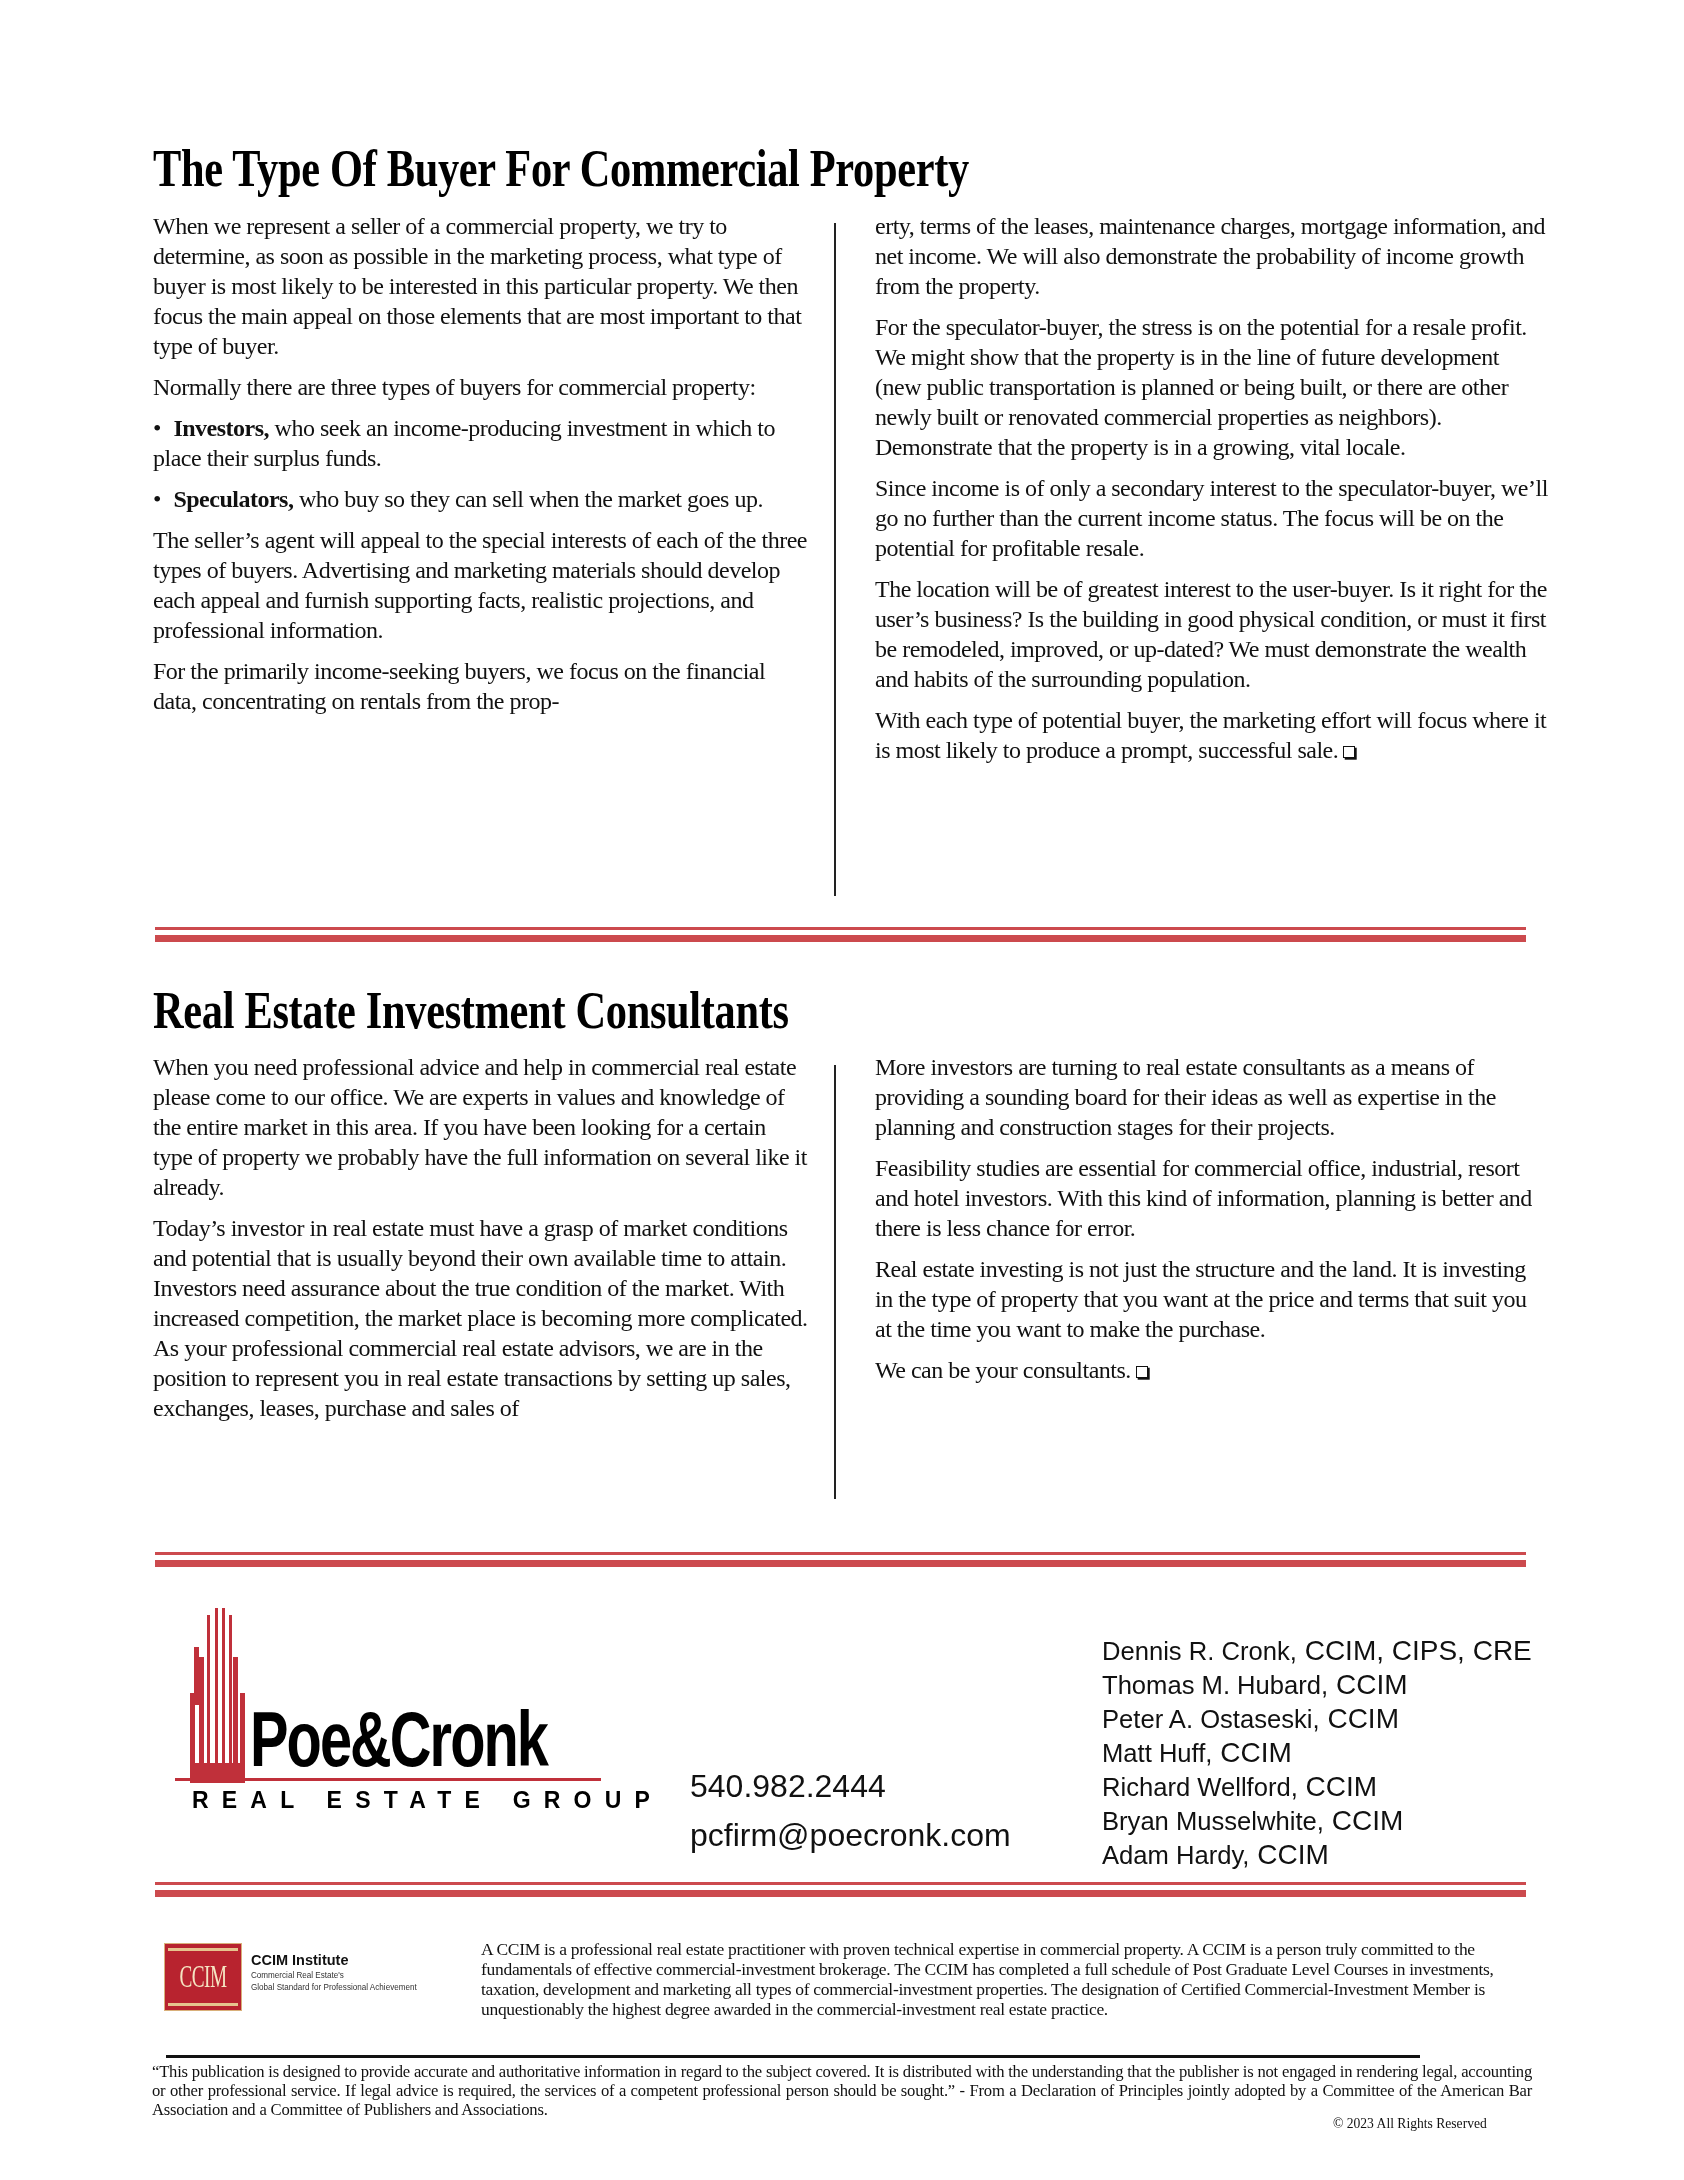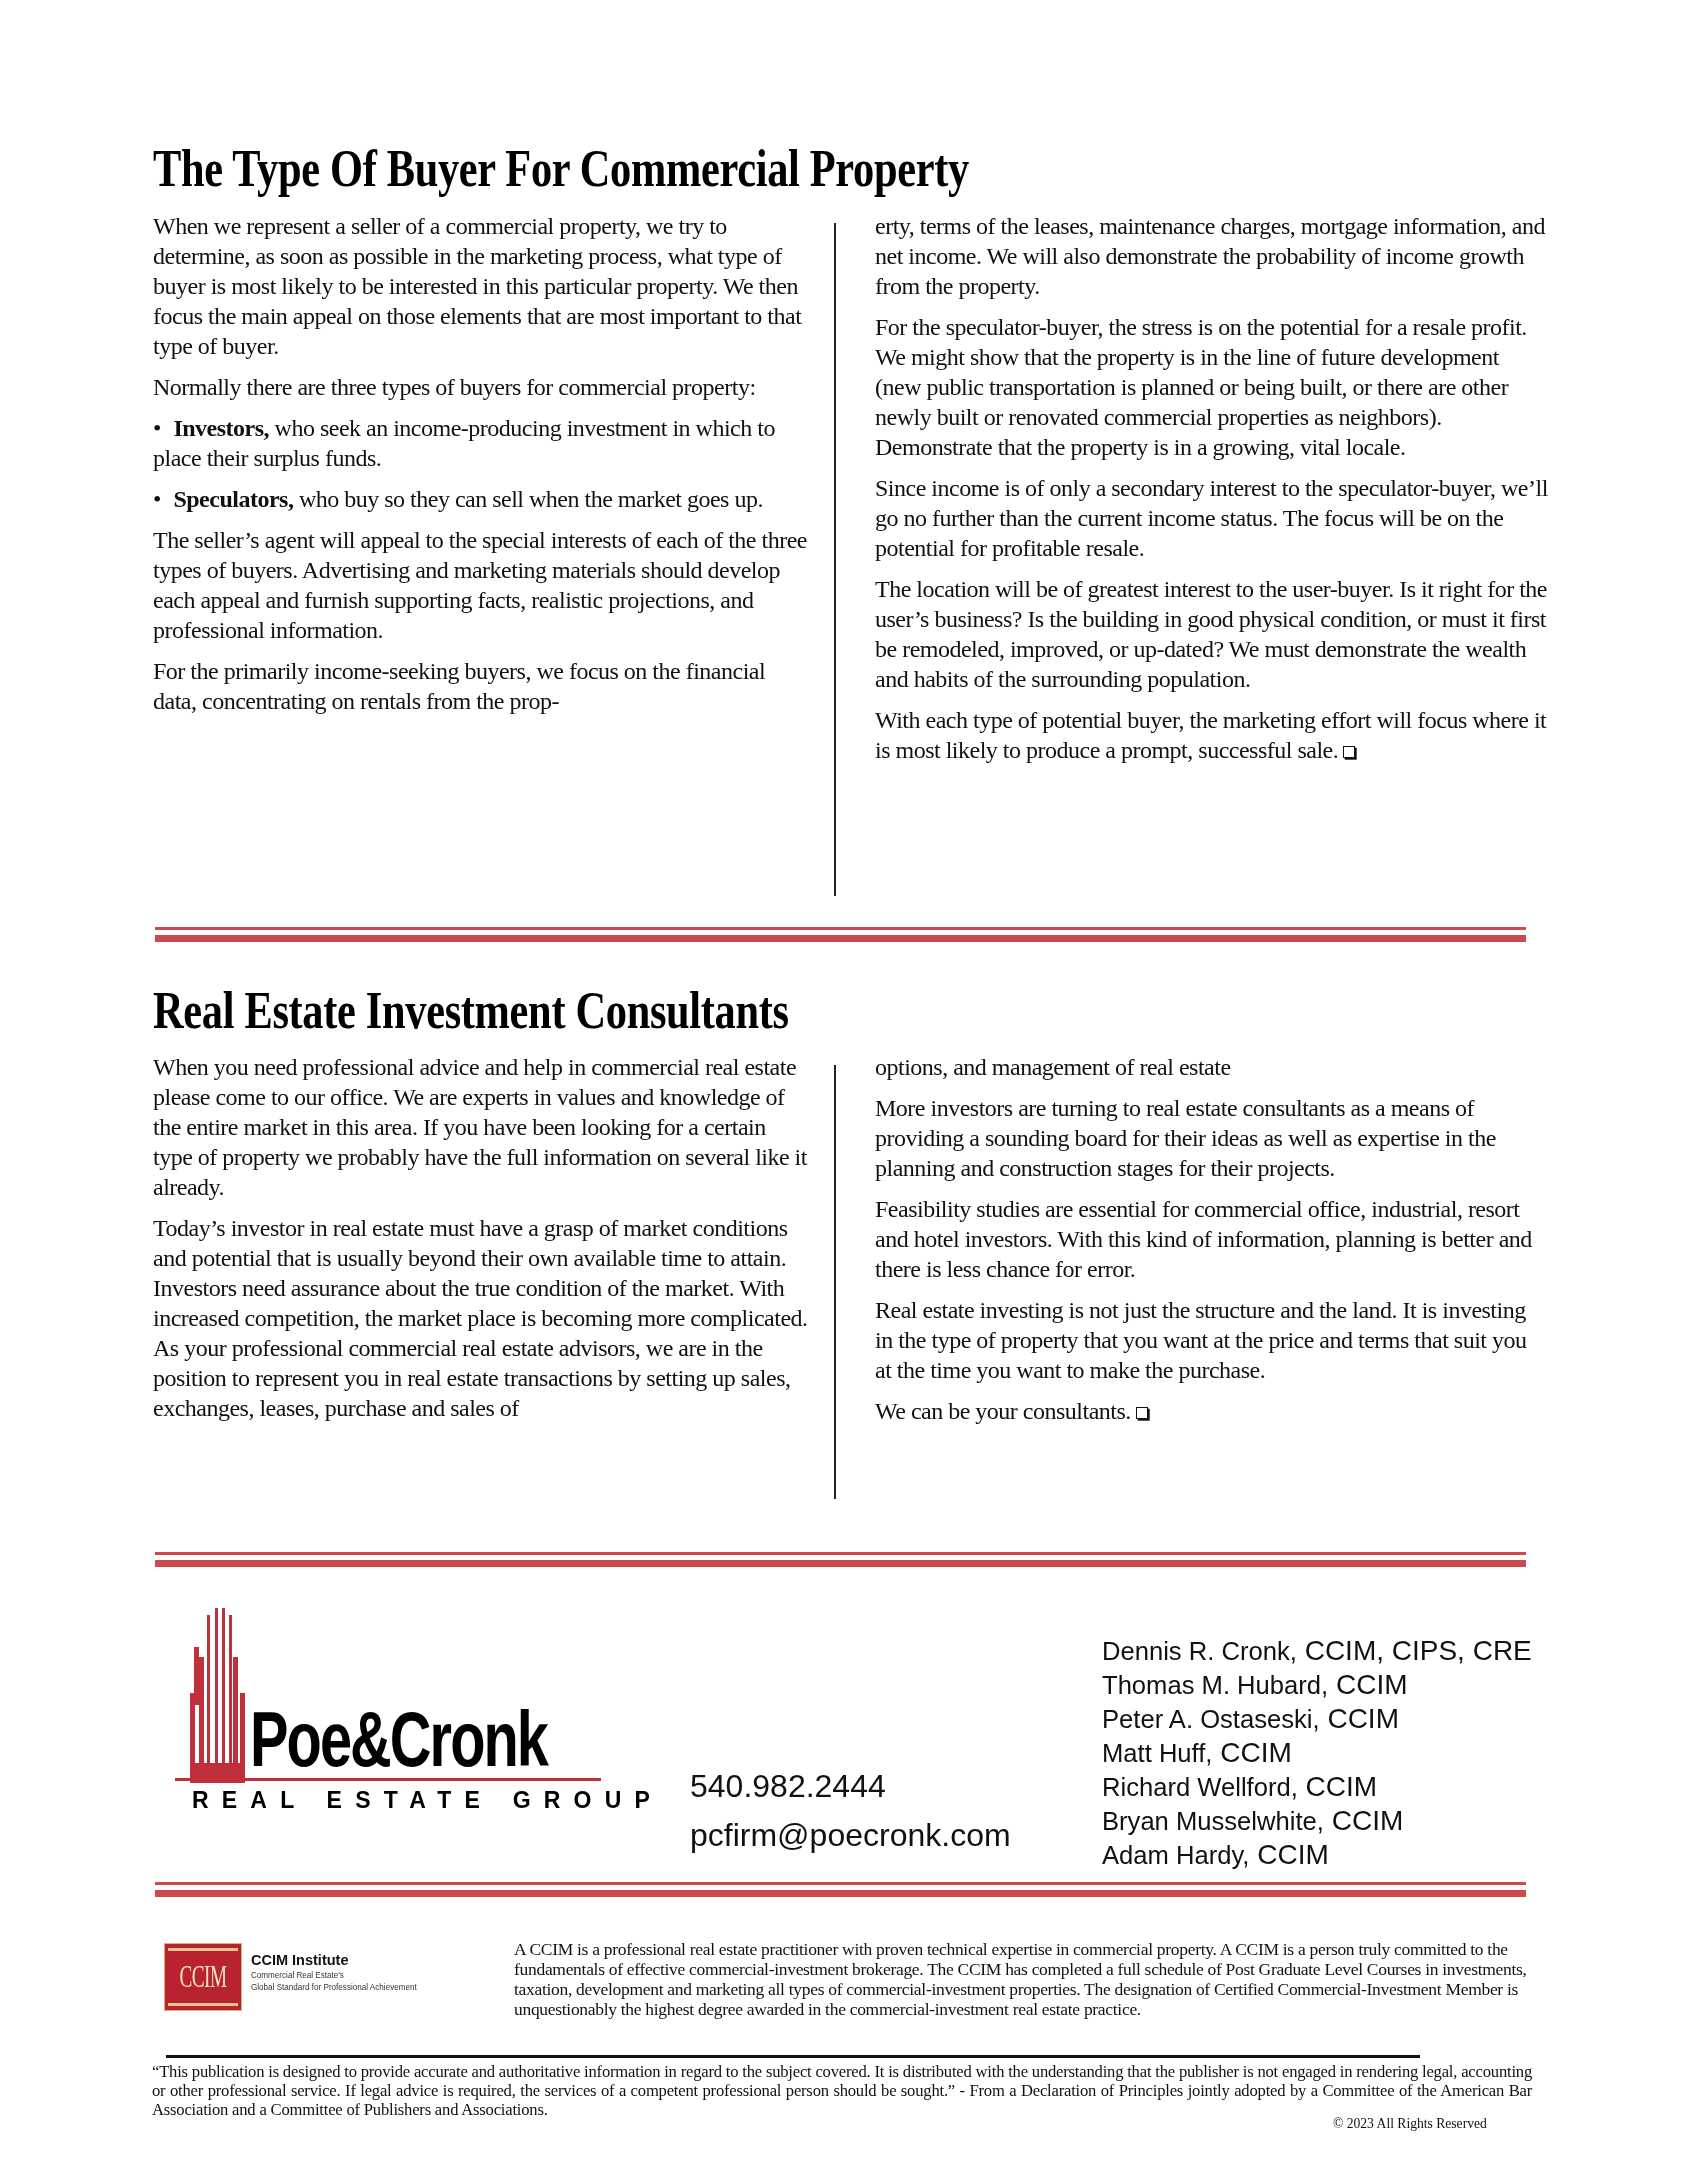--- a/index.html
+++ b/index.html
@@ -85,21 +85,20 @@
   .ccim .badge .t { position: absolute; left: 0; right: 0; top: 14.5px; text-align: center; font-family: "Liberation Serif", serif; font-size: 31px; color: #f5e4c2; transform: scaleX(0.62); letter-spacing: -0.9px; }
   .ccim .title { position: absolute; left: 87px; top: 8.5px; font-family: "Liberation Sans", sans-serif; font-weight: bold; font-size: 14.5px; color: #111; }
   .ccim .line { position: absolute; left: 87px; font-family: "Liberation Sans", sans-serif; font-size: 9px; color: #333; white-space: nowrap; transform-origin: left top; transform: scaleX(0.9); }
   .ccim .l1 { top: 27px; }
   .ccim .l2 { top: 39px; }
 
   .ccim-text {
     position: absolute; left: 481px; top: 1939px; width: 1065px;
     font-family: "Liberation Serif", serif; font-size: 17.5px; line-height: 20px; color: #111;
     letter-spacing: -0.3px;
-    margin-left: 33px;
   }
 
   .hr-black { position: absolute; left: 166px; top: 2055px; width: 1254px; height: 2.6px; background: #111; }
 
   .disclaimer {
     position: absolute; left: 152px; top: 2062px; width: 1380px;
     font-family: "Liberation Serif", serif; font-size: 16.6px; line-height: 19px; color: #111;
     text-align: justify; letter-spacing: -0.2px;
   }
   .copyright {
@@ -146,21 +145,20 @@
   <div class="headline h2">Real Estate Investment Consultants</div>
 
   <div class="col c2a">
     <p>When you need professional advice and help in commer­cial real estate please come to our office. We are experts in values and knowledge of the entire market in this area. If you have been looking for a certain type of property we probably have the full information on several like it already.</p>
     <p>Today’s investor in real estate must have a grasp of market conditions and potential that is usually beyond their own available time to attain. Investors need assurance about the true condition of the market. With increased competition, the market place is becoming more complicated. As your professional commercial real estate advisors, we are in the position to represent you in real estate transactions by setting up sales, exchanges, leases, purchase and sales of</p>
   </div>
 
   <div class="vrule vr2"></div>
 
   <div class="col c2b">
-    <p>options, and management of real estate</p>
     <p>More investors are turning to real estate consultants as a means of providing a sounding board for their ideas as well as expertise in the planning and construction stages for their projects.</p>
     <p>Feasibility studies are essential for commercial office, industrial, resort and hotel investors. With this kind of infor­mation, planning is better and there is less chance for error.</p>
     <p>Real estate investing is not just the structure and the land. It is investing in the type of property that you want at the price and terms that suit you at the time you want to make the purchase.</p>
     <p><span>We can be your consultants.</span><span class="endmark"></span></p>
   </div>
 
   <div class="redrule rr2">
     <div class="thin"></div>
       <div class="gap"></div>
       <div class="thick"></div>

